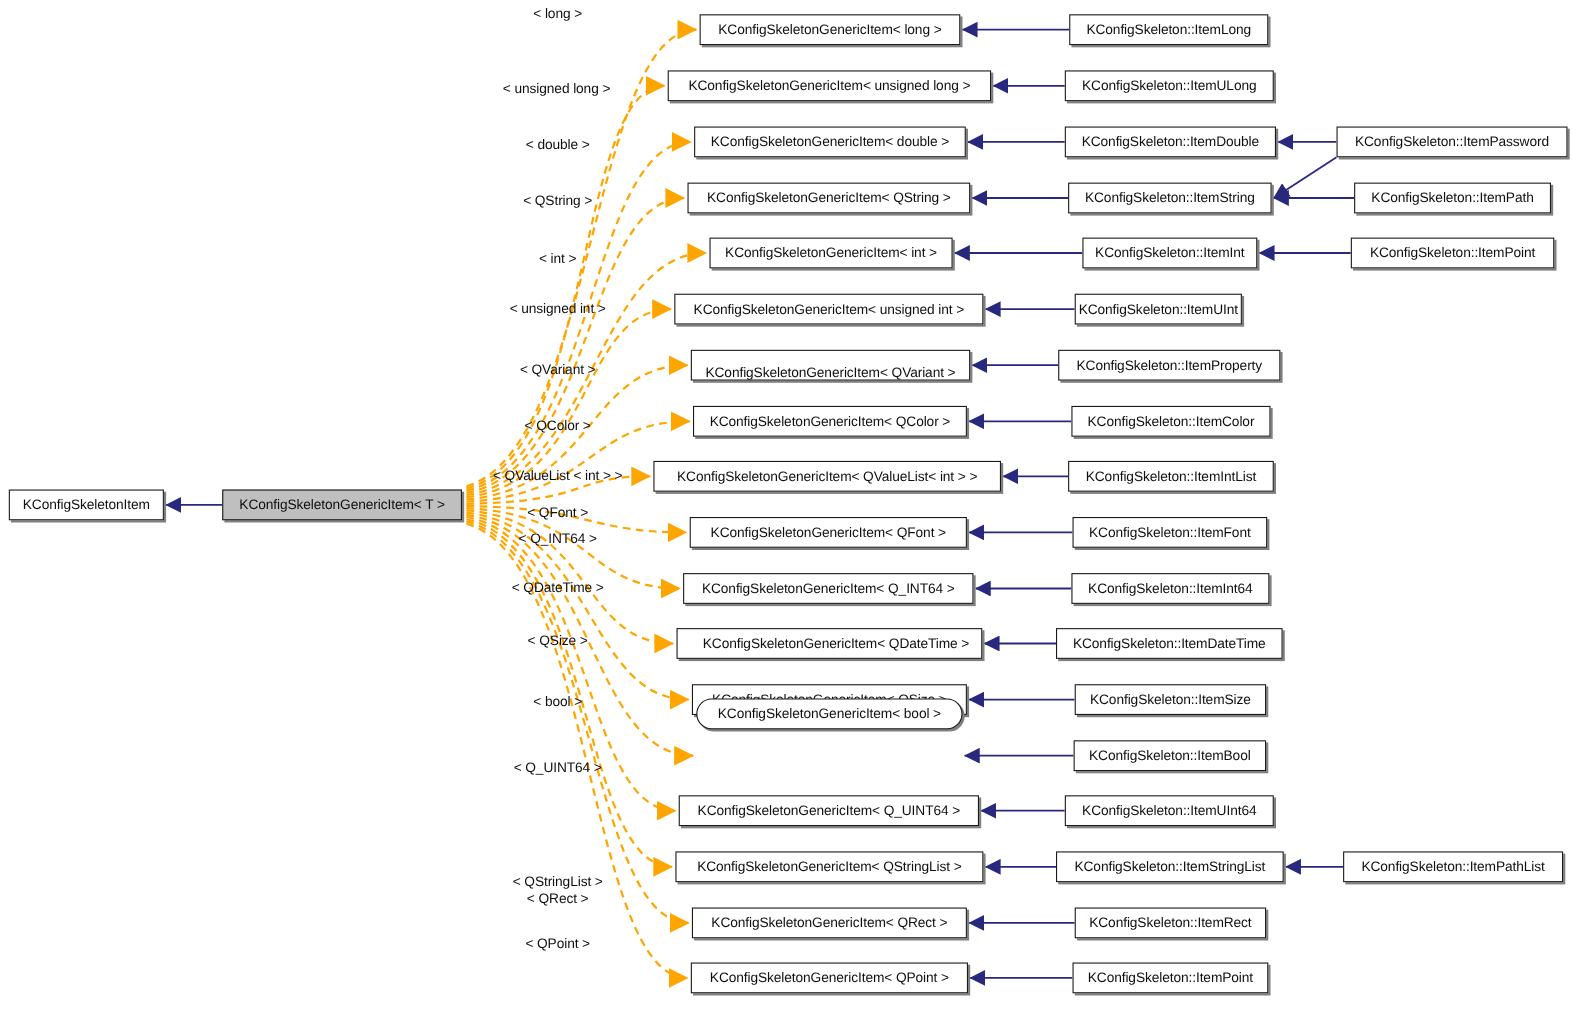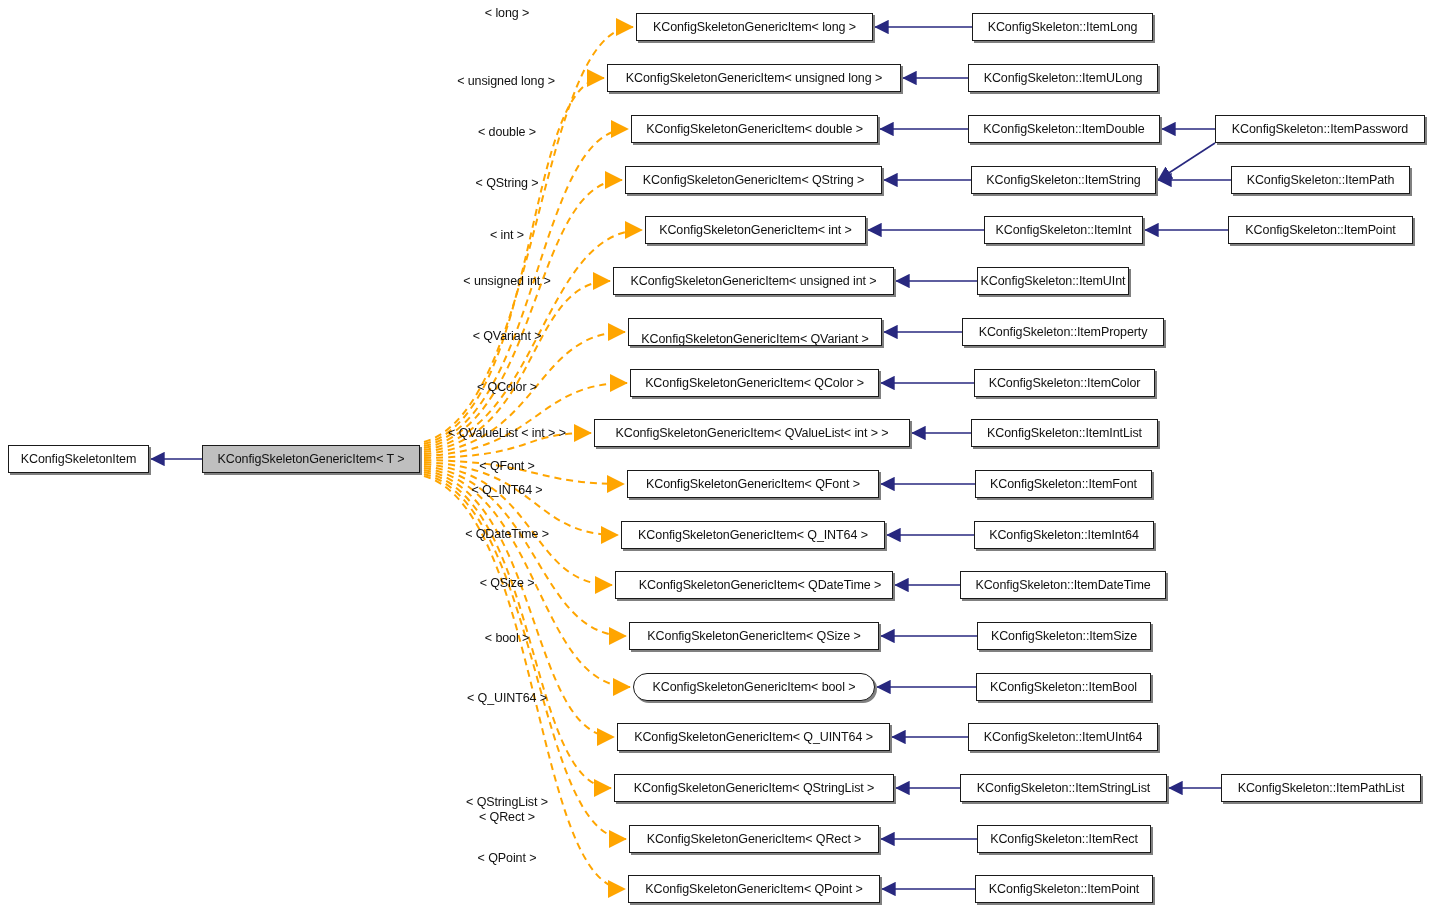--- a/index.html
+++ b/index.html
@@ -201,21 +201,21 @@
       </div>
       <div class="node" style="left: 960px; top: 571px; width: 206px; height: 28px;">
         <span>KConfigSkeleton::ItemDateTime</span>
       </div>
       <div class="node" style="left: 629px; top: 622px; width: 250px; height: 28px;">
         <span>KConfigSkeletonGenericItem&lt; QSize &gt;</span>
       </div>
       <div class="node" style="left: 977px; top: 622px; width: 174px; height: 28px;">
         <span>KConfigSkeleton::ItemSize</span>
       </div>
-      <div class="node" style="left: 633px; top: 673px; width: 242px; height: 28px; border-radius: 14px;">
+      <div class="node" style="left: 633px; top: 635px; width: 242px; height: 28px; border-radius: 14px;">
         <span>KConfigSkeletonGenericItem&lt; bool &gt;</span>
       </div>
       <div class="node" style="left: 976px; top: 673px; width: 175px; height: 28px;">
         <span>KConfigSkeleton::ItemBool</span>
       </div>
       <div class="node" style="left: 617px; top: 723px; width: 273px; height: 28px;">
         <span>KConfigSkeletonGenericItem&lt; Q_UINT64 &gt;</span>
       </div>
       <div class="node" style="left: 968px; top: 723px; width: 190px; height: 28px;">
         <span>KConfigSkeleton::ItemUInt64</span>

